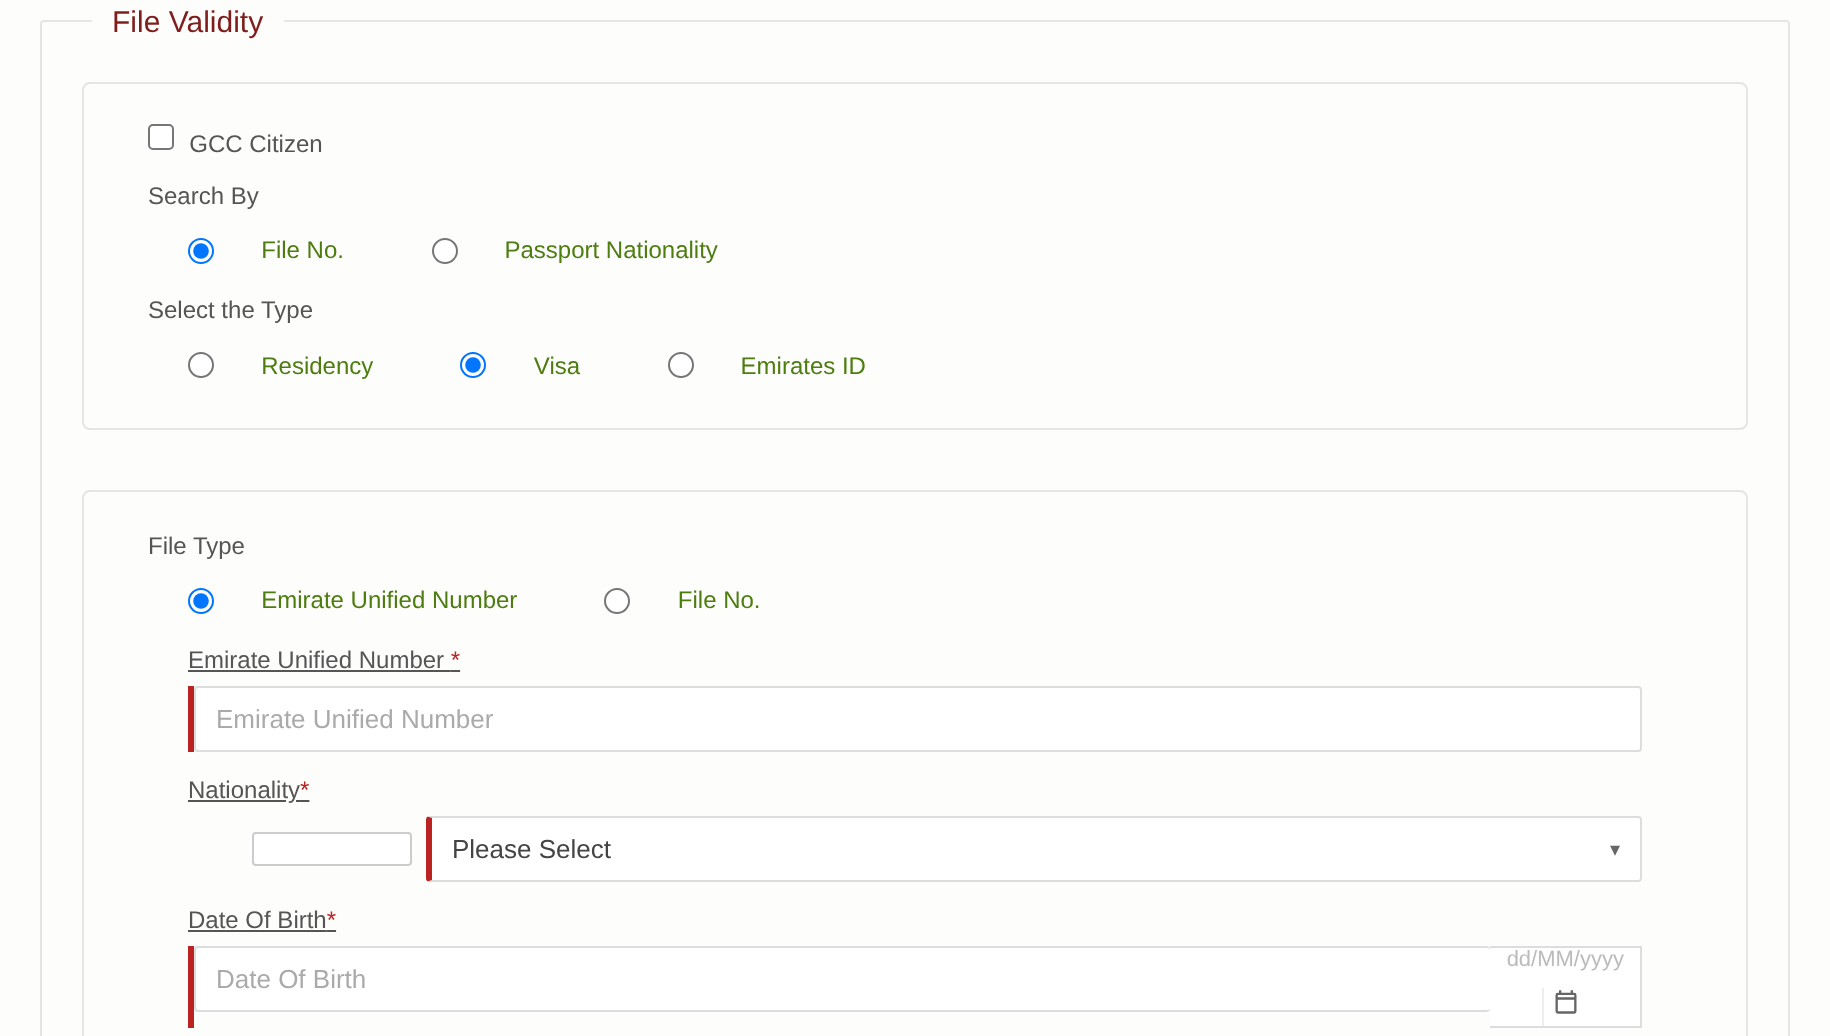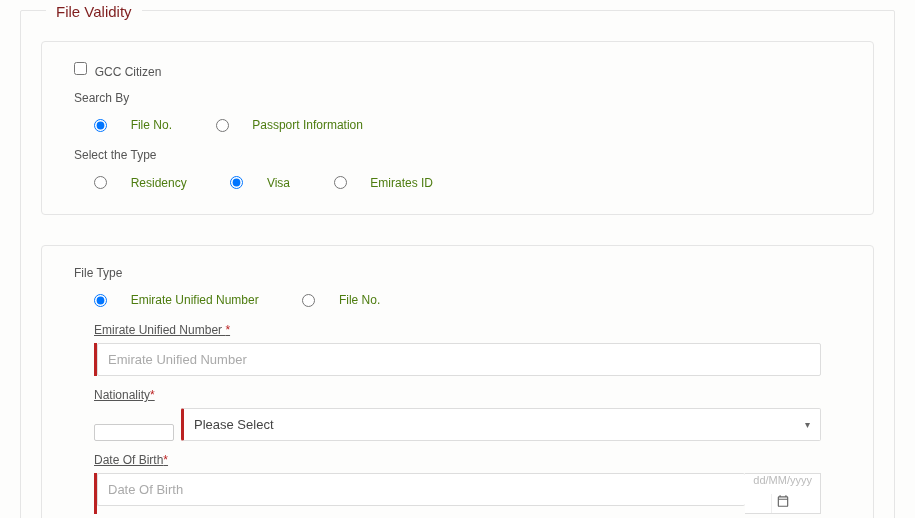--- a/index.html
+++ b/index.html
@@ -80,21 +80,21 @@
     .text-input {
       width: 100%;
       padding: 8px 10px;
       border: 1px solid #ddd;
       border-radius: 2px;
       font-size: 13px;
       color: #888;
       background: #fff;
     }
     .text-input::placeholder { color: #aaa; }
-    .nat-row { display: flex; gap: 8px; align-items: flex-end; }
+    .nat-row { display: flex; gap: 8px; align-items: center; margin-left: 32px; }
     .nat-small {
       width: 80px;
       border: 1px solid #ccc;
       background: #fff;
       border-radius: 2px;
     }
     .nat-select {
       flex: 1;
       display: flex;
       align-items: center;
@@ -139,21 +139,21 @@
     </div>
 
     <div class="section-heading">Search By</div>
     <div class="radio-row">
       <span class="radio-item">
         <input type="radio" name="searchby" id="sb-fileno" checked="" style="">
         <label for="sb-fileno">File No.</label>
       </span>
       <span class="radio-item">
         <input type="radio" name="searchby" id="sb-pass" style="">
-        <label for="sb-pass">Passport Information</label>
+        <label for="sb-pass">Passport Nationality</label>
       </span>
     </div>
 
     <div class="section-heading">Select the Type</div>
     <div class="radio-row">
       <span class="radio-item">
         <input type="radio" name="stype" id="st-res" style="">
         <label for="st-res">Residency</label>
       </span>
       <span class="radio-item">

